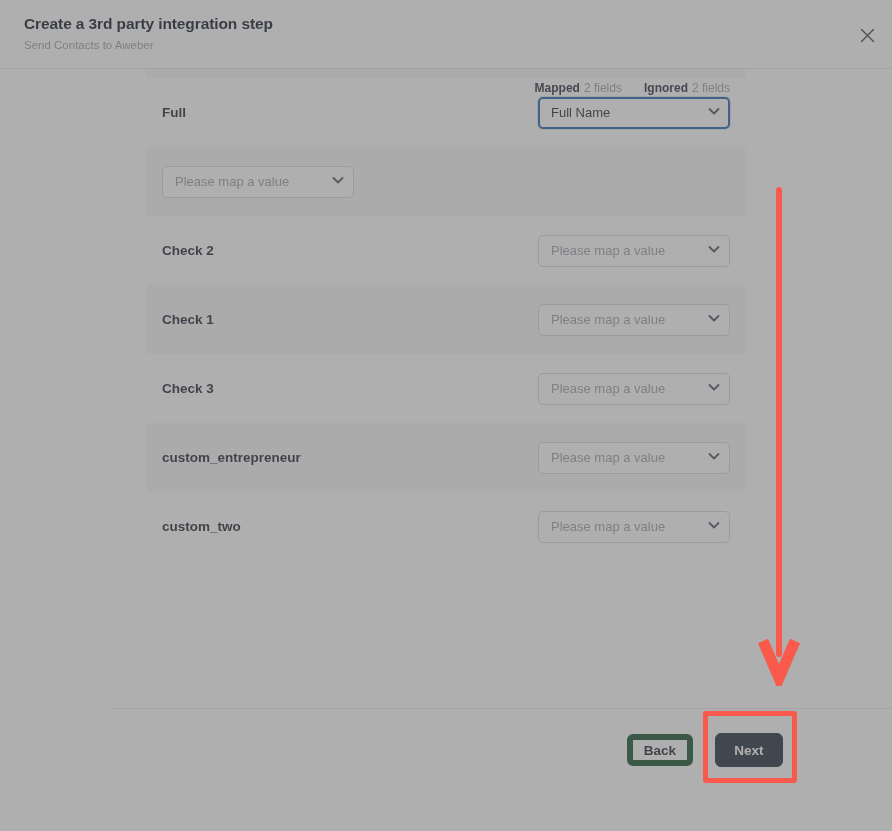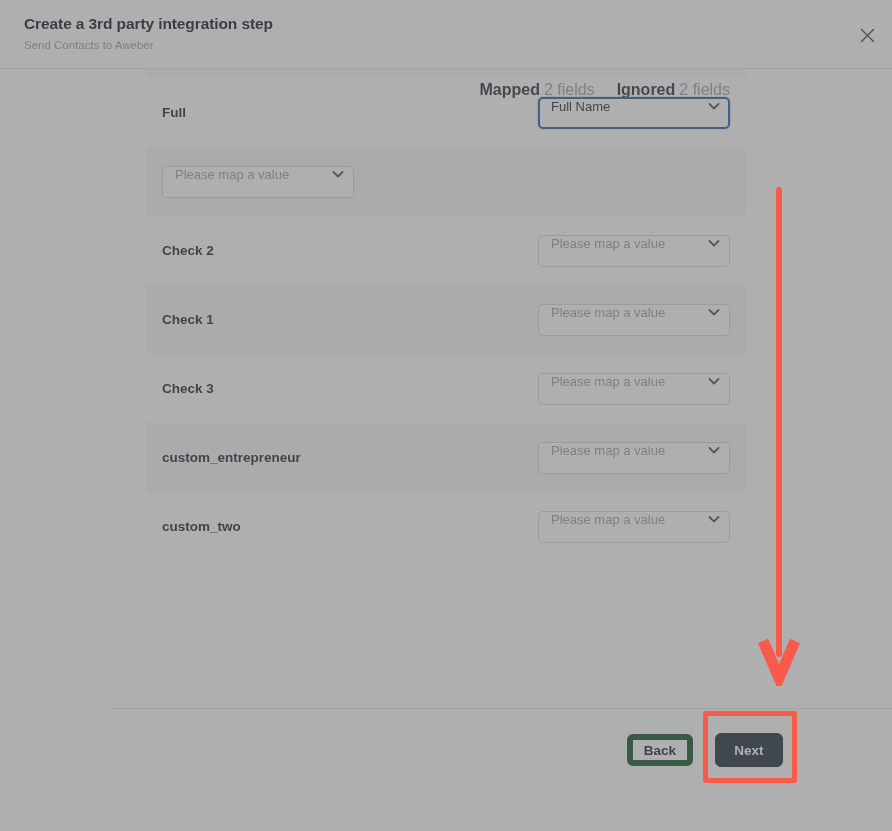--- a/index.html
+++ b/index.html
@@ -109,21 +109,21 @@
   }
 
   .select {
     width: 192px;
     height: 32px;
     box-sizing: border-box;
     border: 1px solid #d3d6da;
     border-radius: 5px;
     background: #ffffff;
     display: flex;
-    align-items: flex-start;
+    align-items: center;
     padding: 0 8px 0 12px;
     cursor: pointer;
     flex: 0 0 auto;
   }
   .select.focused {
     border: 2px solid #2563a8;
     box-shadow: 0 0 0 1px rgba(37,99,168,0.15);
     padding: 0 7px 0 11px;
   }
   .select-value {
@@ -143,21 +143,21 @@
 
   
   .summary {
     width: 600px;
     margin: 12px auto 0 auto;
     display: flex;
     justify-content: flex-end;
     gap: 22px;
     padding-right: 16px;
     box-sizing: border-box;
-    font-size: 16px;
+    font-size: 12px;
   }
   .sum-key { color: #2b3140; font-weight: bold; }
   .sum-val { color: #9ba1a8; margin-left: 4px; }
 
   
   .dlg-footer {
     position: absolute;
     left: 0;
     top: 708px;
     width: 892px;

